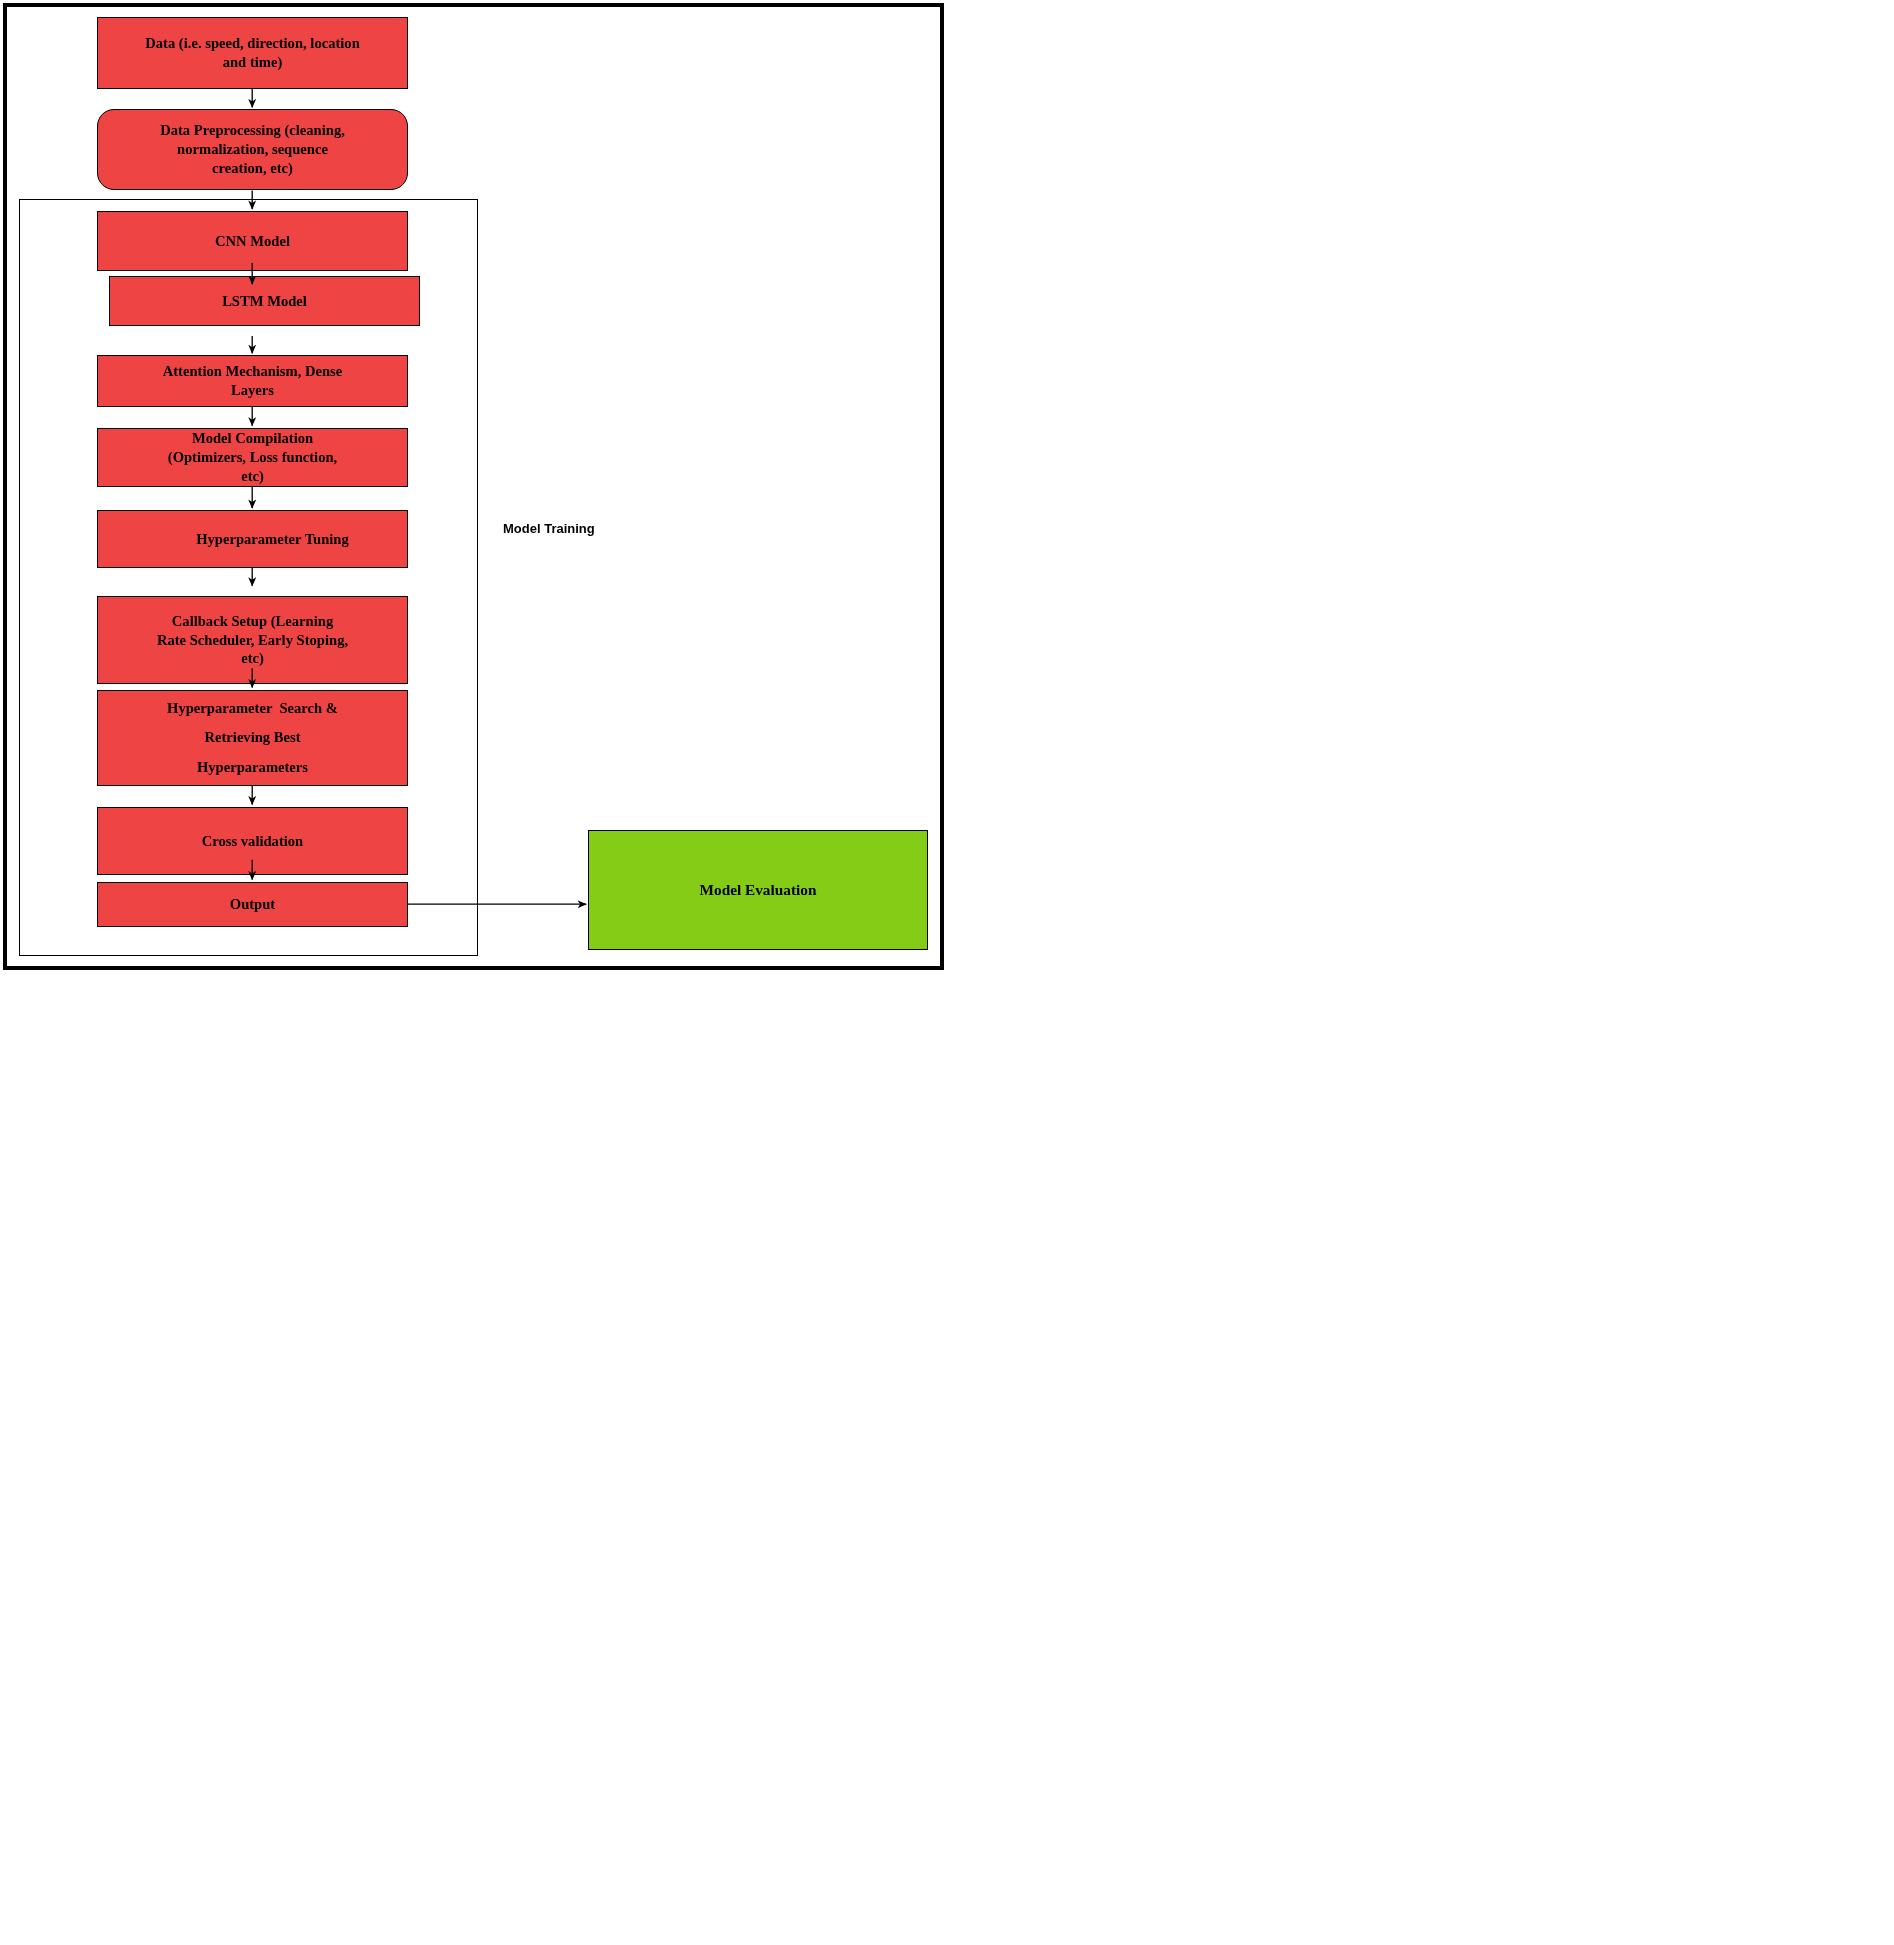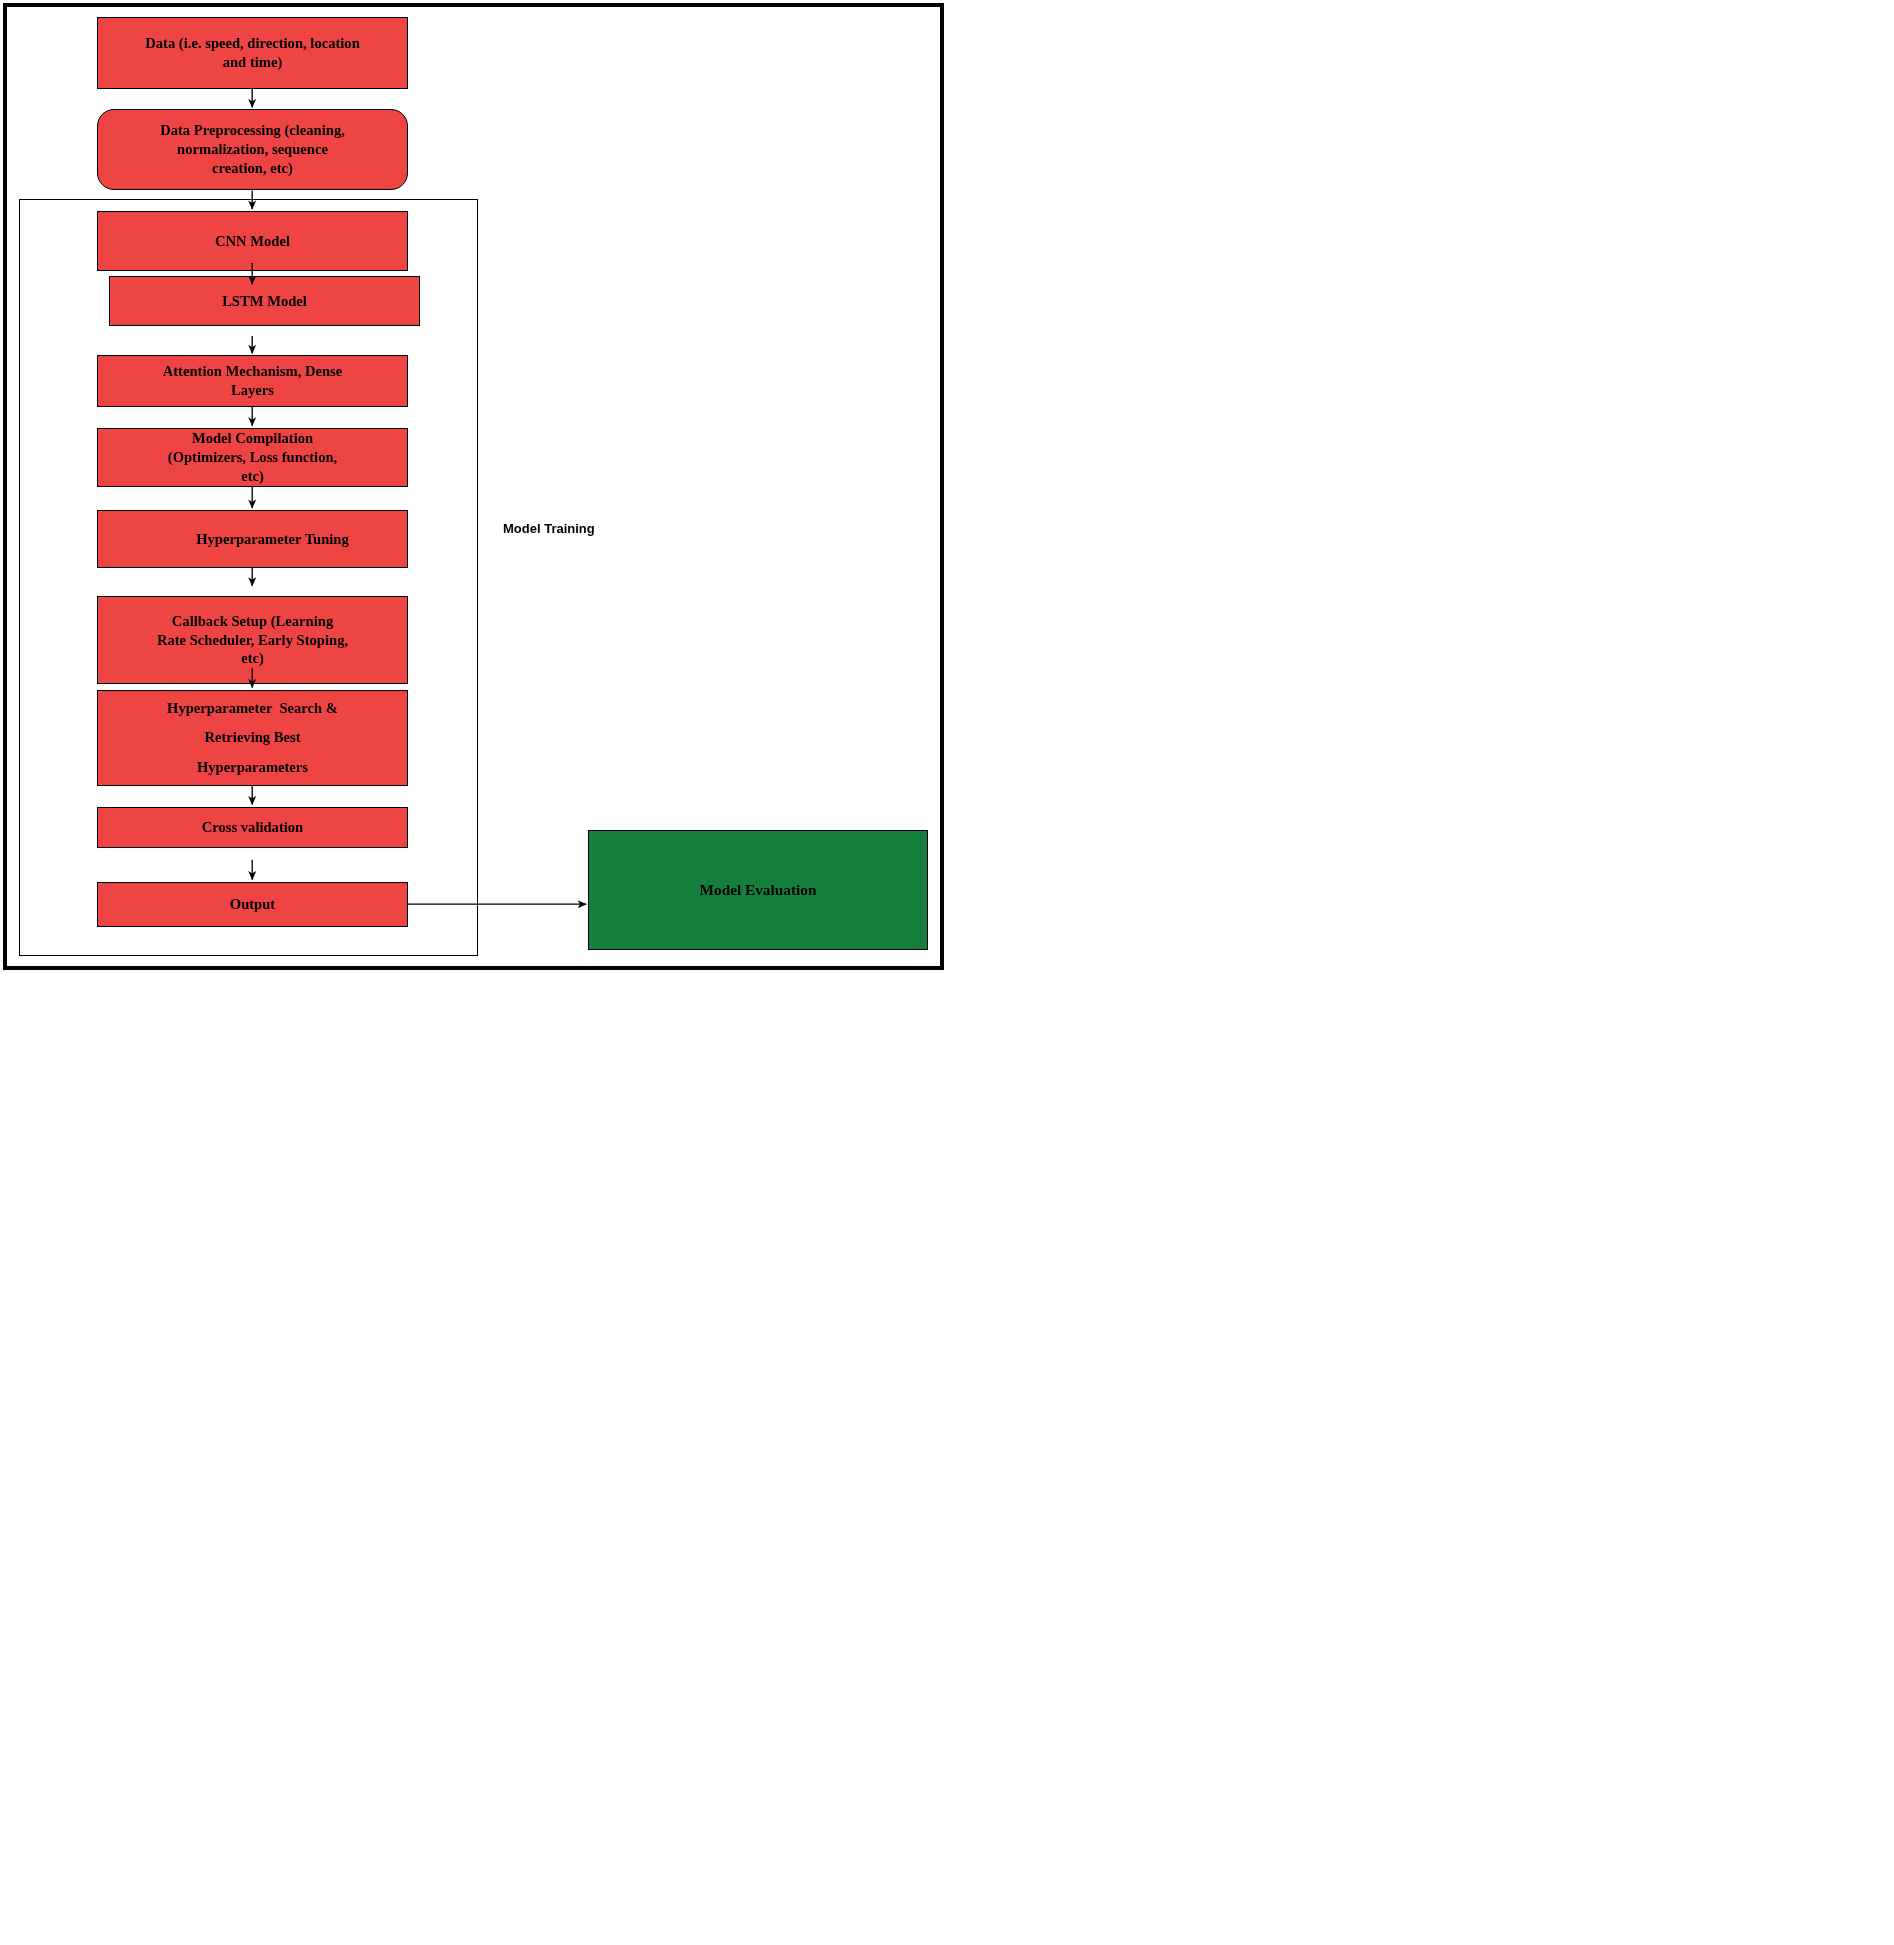--- a/index.html
+++ b/index.html
@@ -50,21 +50,21 @@
   }
   .flow-box.wide-spacing { line-height: 2.0; }
   .eval-box {
     position: absolute;
     left: 588px;
     top: 830px;
     width: 340px;
     height: 120px;
     border: 1.3px solid #000000;
     box-sizing: border-box;
-    background: #15803d;
+    background: #84cc16;
     display: flex;
     align-items: center;
     justify-content: center;
     text-align: center;
     font-weight: 700;
     font-size: 15.3px;
   }
   .training-label {
     position: absolute;
     left: 503px;
@@ -131,21 +131,21 @@
     <span class="line">Rate Scheduler, Early Stoping,</span>
     <span class="line">etc)</span>
   </div>
 
   <div class="flow-box wide-spacing" style="top:690px; height:96px;">
     <span class="line">Hyperparameter  Search &amp;</span>
     <span class="line">Retrieving Best</span>
     <span class="line">Hyperparameters</span>
   </div>
 
-  <div class="flow-box" style="top:807px; height:41px;text-align:right;">
+  <div class="flow-box" style="top:807px; height:68px;text-align:right;">
     <span class="line">Cross validation</span>
   </div>
 
   <div class="flow-box" style="top:882px; height:45px;">
     <span class="line">Output</span>
   </div>
 
   <div class="training-label">Model Training</div>
 
   <div class="eval-box">

